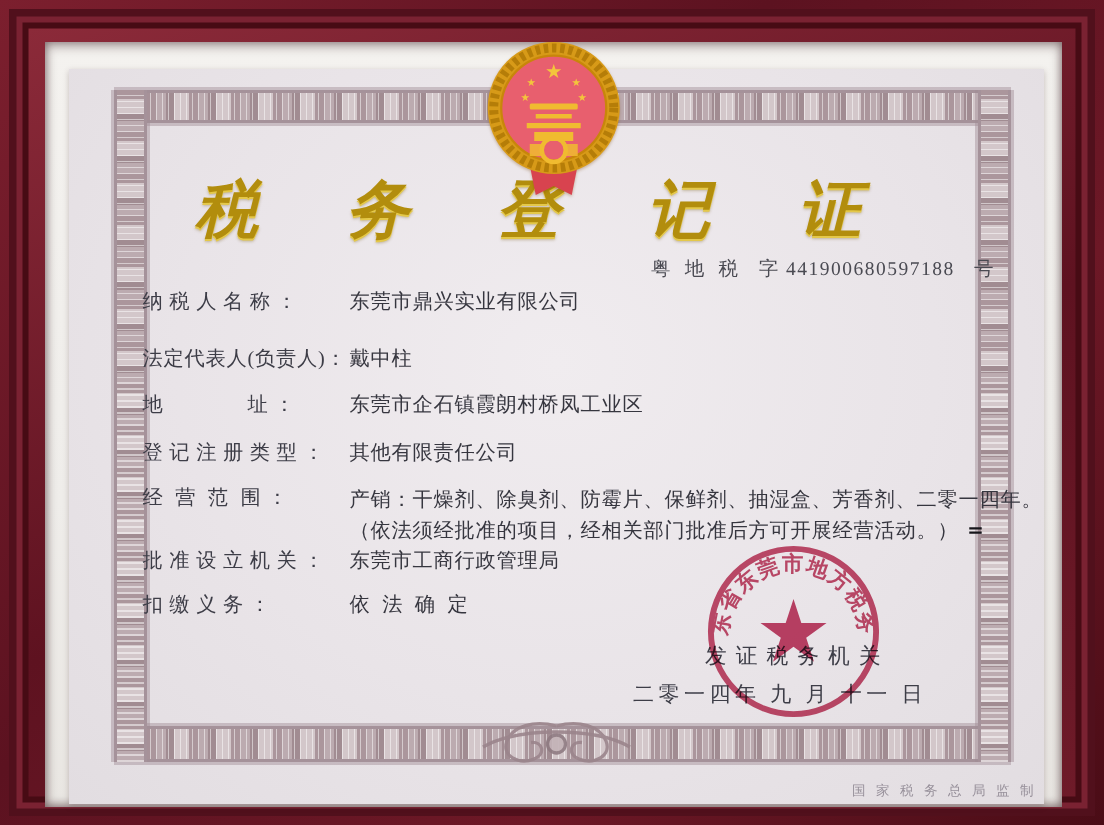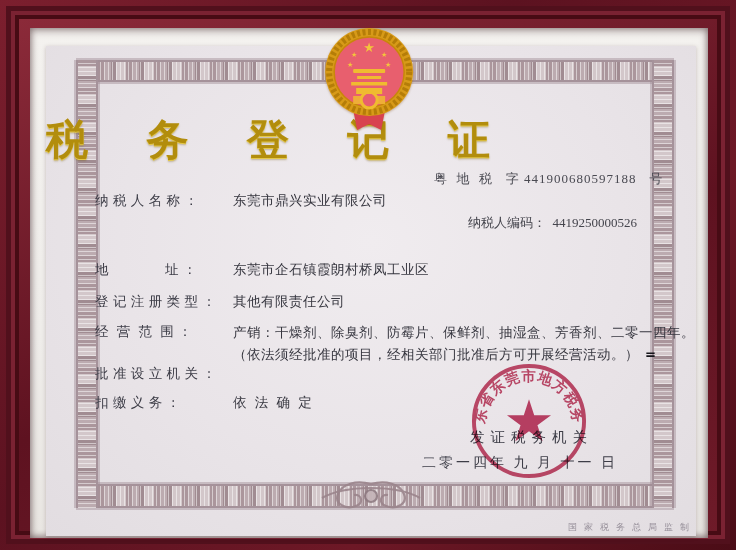--- a/index.html
+++ b/index.html
@@ -60,24 +60,26 @@
   
   .emblem{
     position:absolute;left:50%;top:-20px;transform:translateX(-52%);
     width:92px;height:110px;z-index:5;
     filter:drop-shadow(0 1px 1px rgba(120,70,10,.35));
   }
 
   
   .title{
     position:absolute;left:0;right:14px;top:66px;z-index:4;
+    text-align:center;
     font-size:42px;font-weight:bold;letter-spacing:24px;
     color:#b28d0d;
     text-shadow:0 1px 0 #e4c84a, 0 2px 2px rgba(110,80,0,.35);
     white-space:pre;
+    font-style:italic;
   }
   
   .serial{
     position:absolute;left:388px;top:124px;
     font-size:13px;color:#4a4a52;white-space:pre;letter-spacing:1px;
   }
   
   .row{position:absolute;left:49px;right:30px;font-size:13.5px;color:#3d3d47;}
   .flabel{white-space:pre;letter-spacing:.5px;text-align:right;}
   .fvalue{position:absolute;left:138px;top:0;white-space:pre;letter-spacing:.5px;color:#36363f;}
@@ -151,40 +153,44 @@
 
   <div class="title">税 务 登 记 证</div>
 
   <div class="serial">粤  地  税   字 441900680597188   号</div>
 
   <div class="row" style="top:146px">
     <span class="flabel">纳 税 人 名 称 ：</span>
     <span class="fvalue">东莞市鼎兴实业有限公司</span>
   </div>
 
-  <div class="code-line">纳税人编码：  4419250000526</div>
-
+
+  <div class="row" style="top:184px">
+    <span class="flabel">法定代表人(负责人)：</span>
+    <span class="fvalue">戴中柱</span>
+  </div>
 
   <div class="row" style="top:215px">
     <span class="flabel">地　　　　址 ：</span>
     <span class="fvalue">东莞市企石镇霞朗村桥凤工业区</span>
   </div>
 
   <div class="row" style="top:247px">
     <span class="flabel">登 记 注 册 类 型 ：</span>
     <span class="fvalue">其他有限责任公司</span>
   </div>
 
   <div class="row" style="top:277px">
     <span class="flabel">经  营  范  围 ：</span>
     <span class="fvalue wrap"><span>产销：干燥剂、除臭剂、防霉片、保鲜剂、抽湿盒、芳香剂、二零一四年。（依法须经批准的项目，经相关部门批准后方可开展经营活动。）</span> <span class="mark">＝</span></span>
   </div>
 
   <div class="row" style="top:319px">
     <span class="flabel">批 准 设 立 机 关 ：</span>
+    <span class="fvalue">东莞市工商行政管理局</span>
   </div>
 
   <div class="row" style="top:348px">
     <span class="flabel">扣 缴 义 务 ：</span>
     <span class="fvalue">依  法  确  定</span>
   </div>
 
   <div class="issuer">发证税务机关</div>
   <div class="issue-date">二零一四年 九 月 十一 日</div>
 

